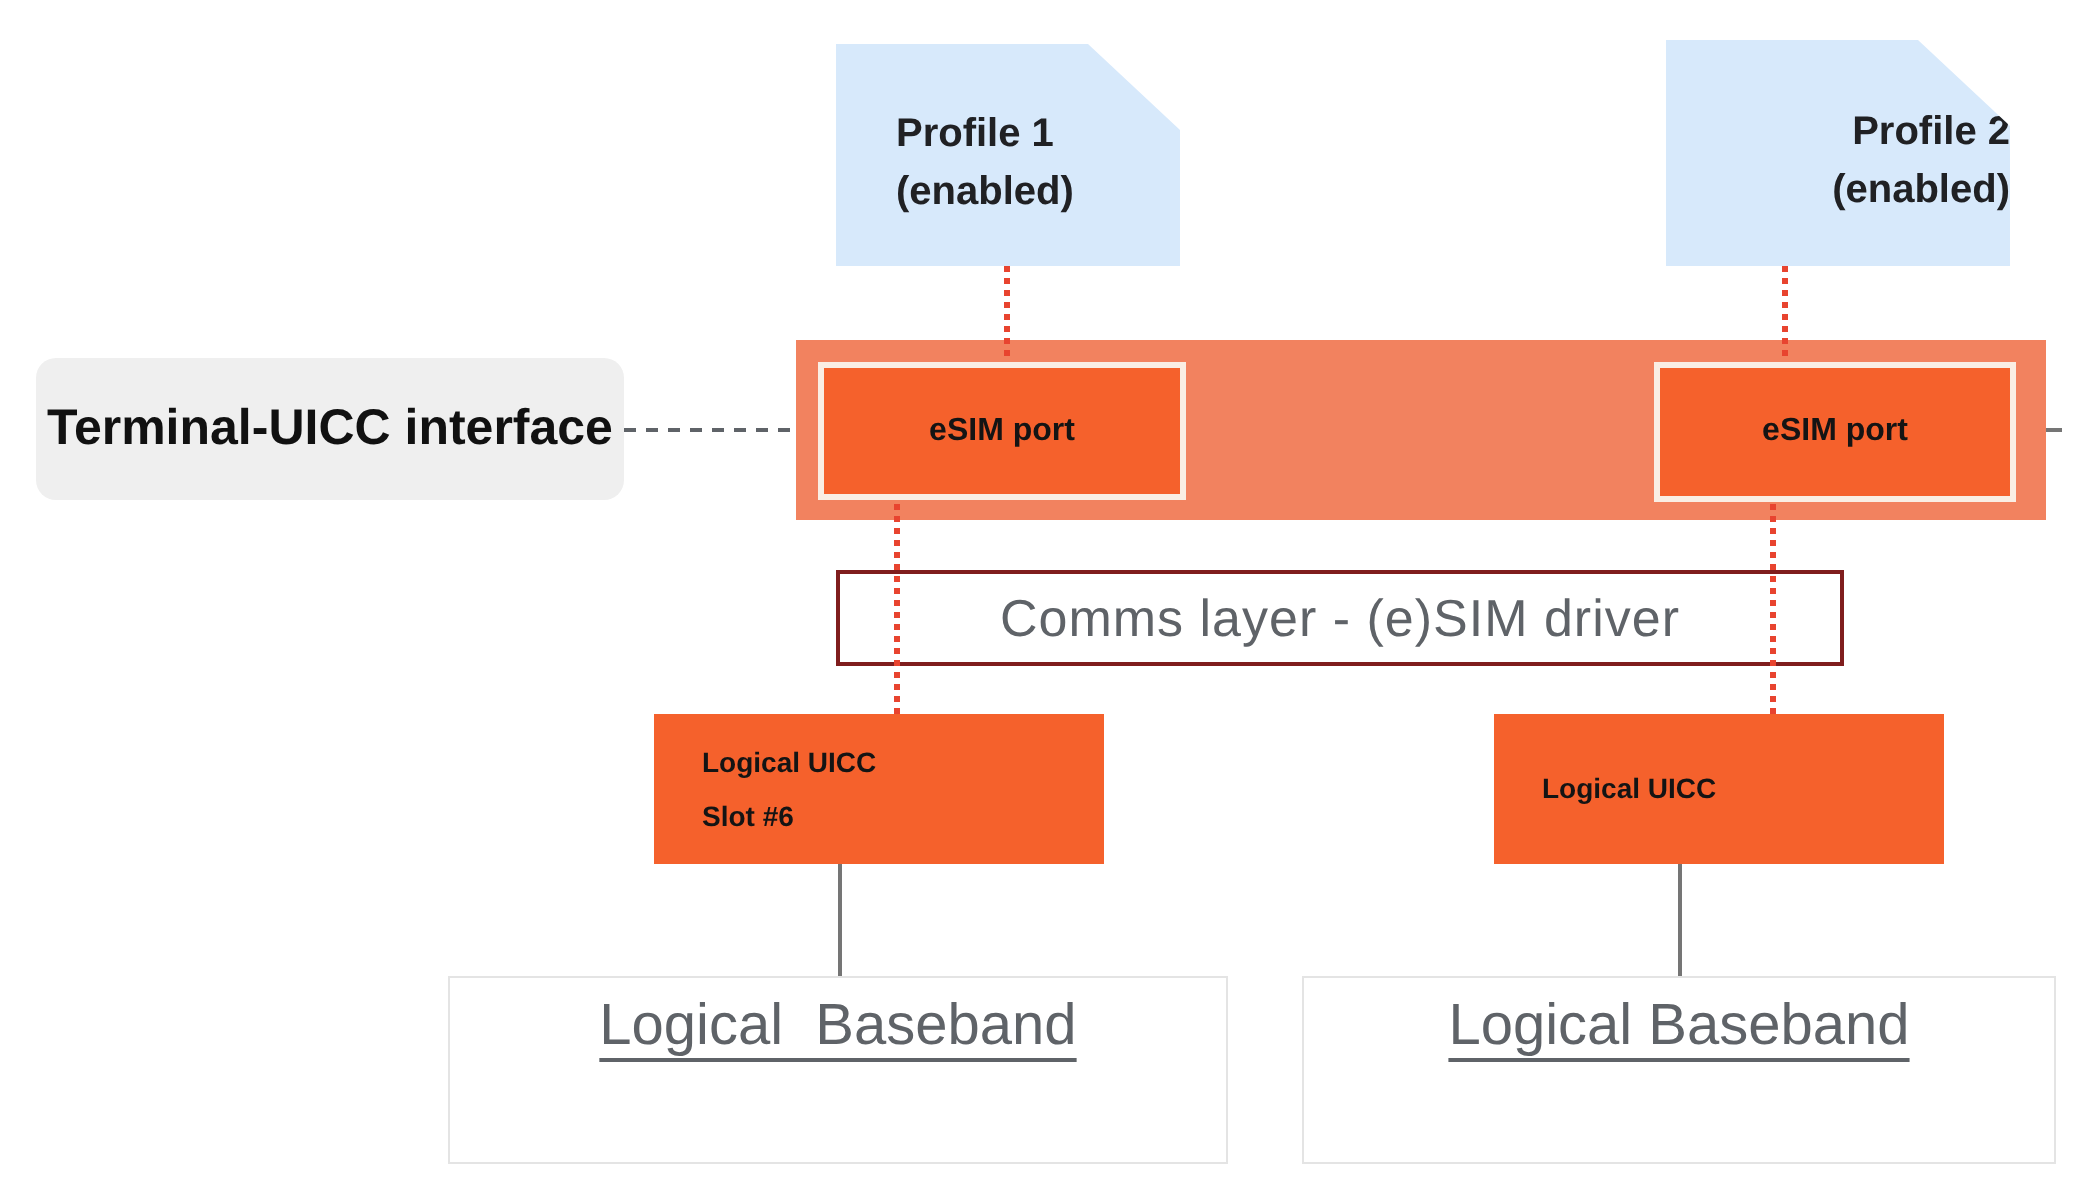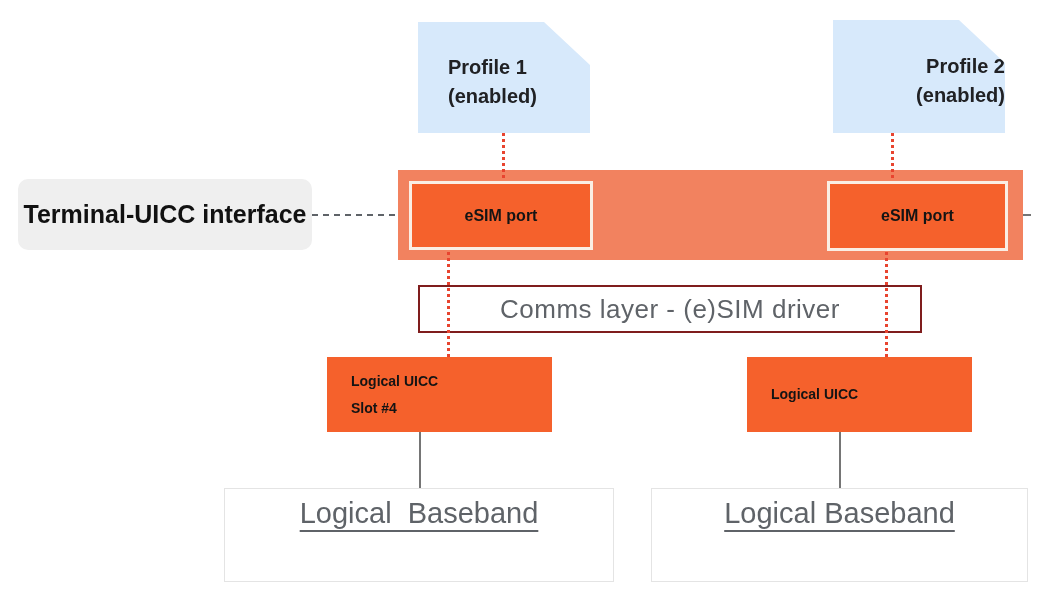--- a/index.html
+++ b/index.html
@@ -125,21 +125,21 @@
 
   <div class="comms-box">Comms layer - (e)SIM driver</div>
 
   <div class="dotted-v dotted-a"></div>
   <div class="dotted-v dotted-b"></div>
   <div class="dotted-v dotted-c"></div>
   <div class="dotted-v dotted-d"></div>
 
   <div class="uicc-slot uicc-1">
     <span>Logical UICC</span>
-    <span>Slot #4</span>
+    <span>Slot #6</span>
   </div>
   <div class="uicc-slot uicc-2">
     <span>Logical UICC</span>
   </div>
 
   <div class="gray-v gray-v1"></div>
   <div class="gray-v gray-v2"></div>
 
   <div class="baseband-box baseband-1">
     <span class="baseband-label">Logical  Baseband</span>

